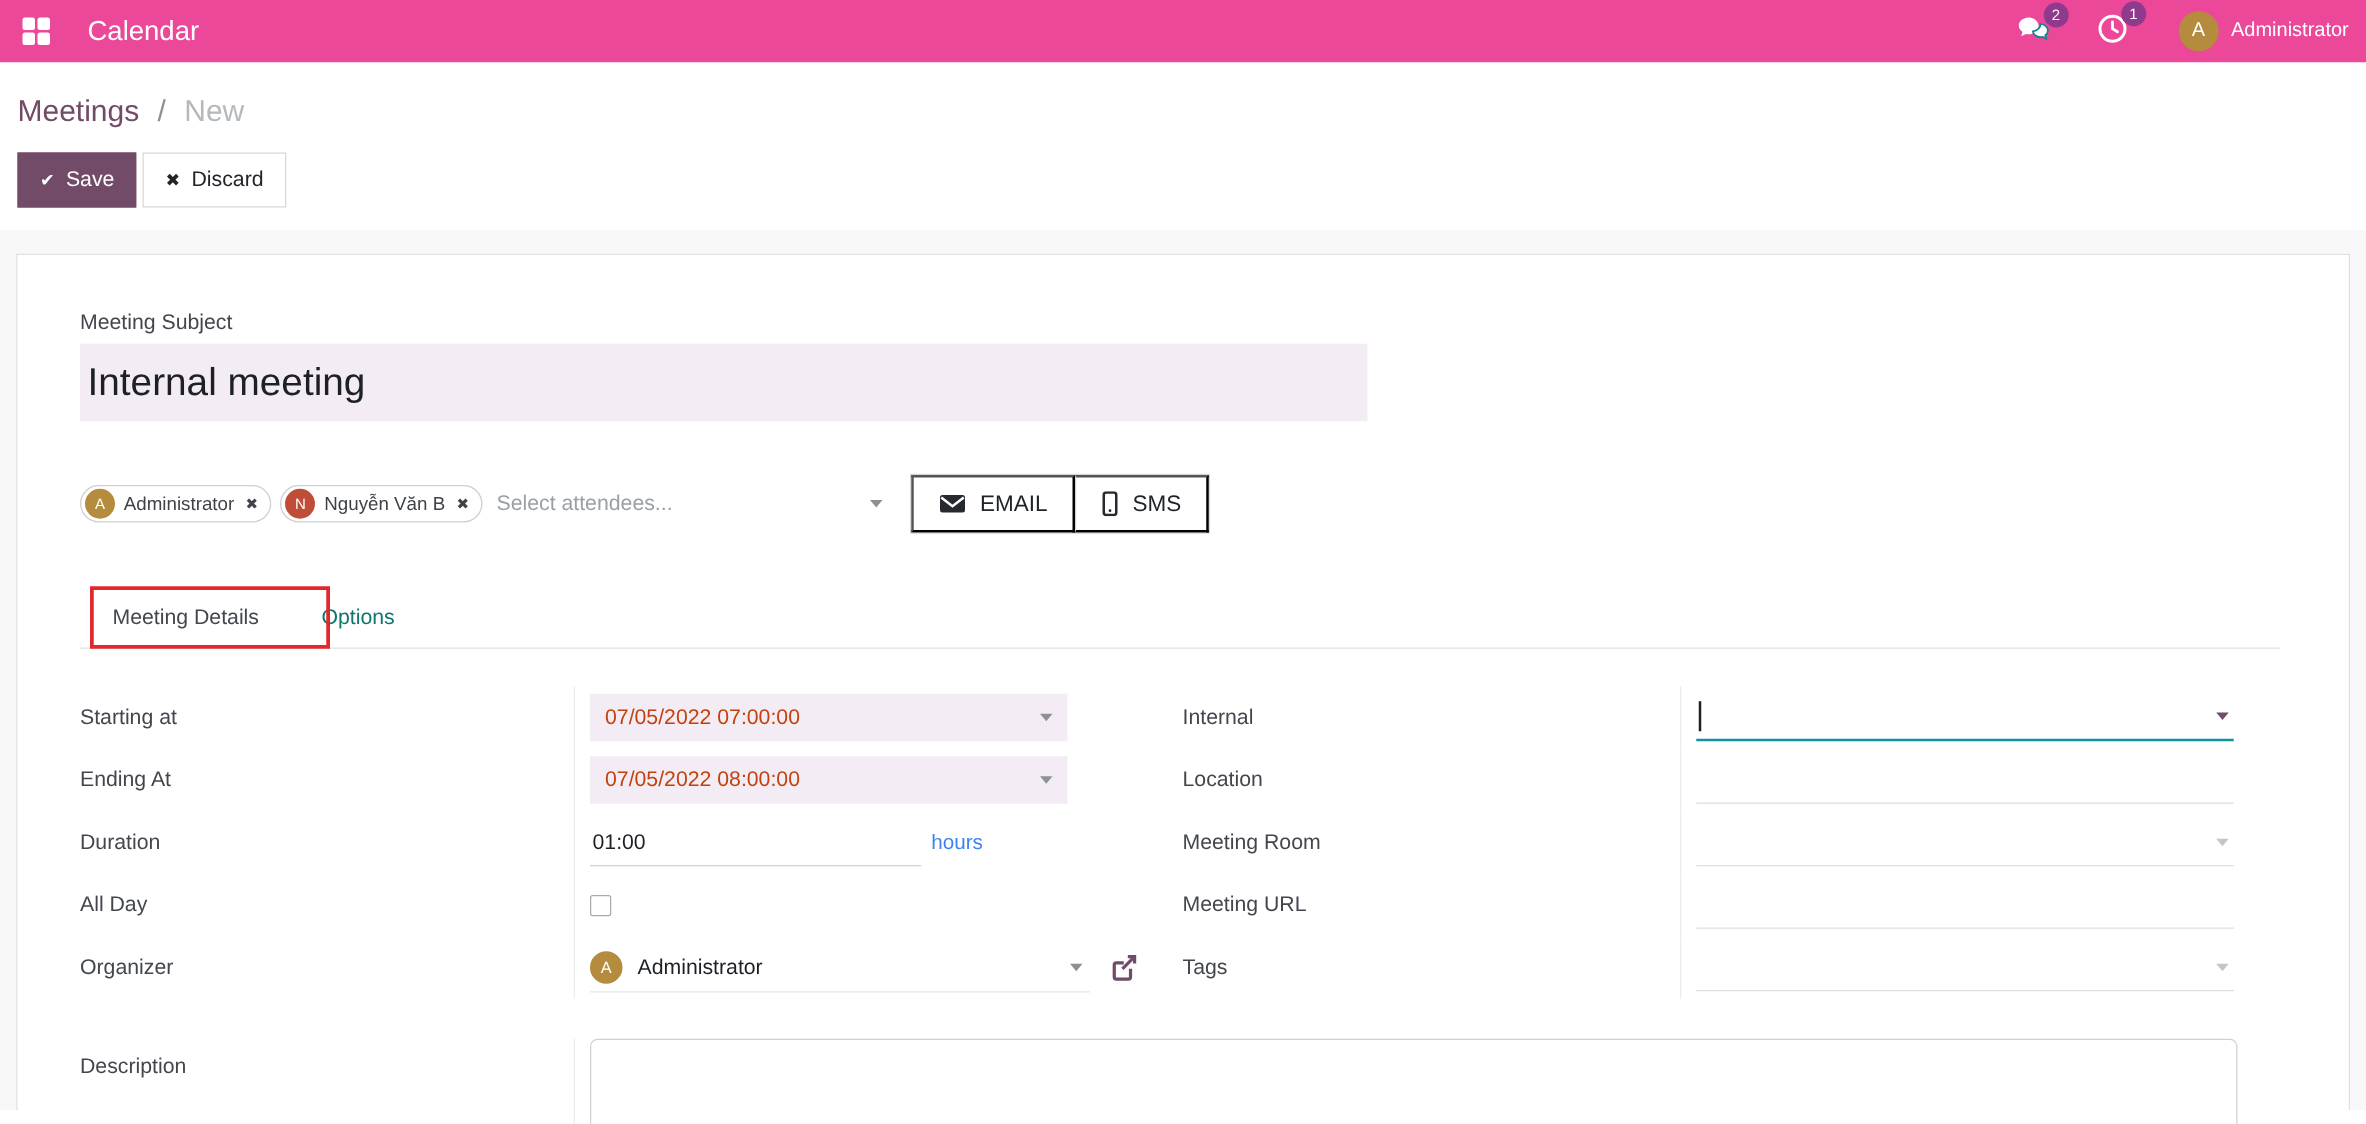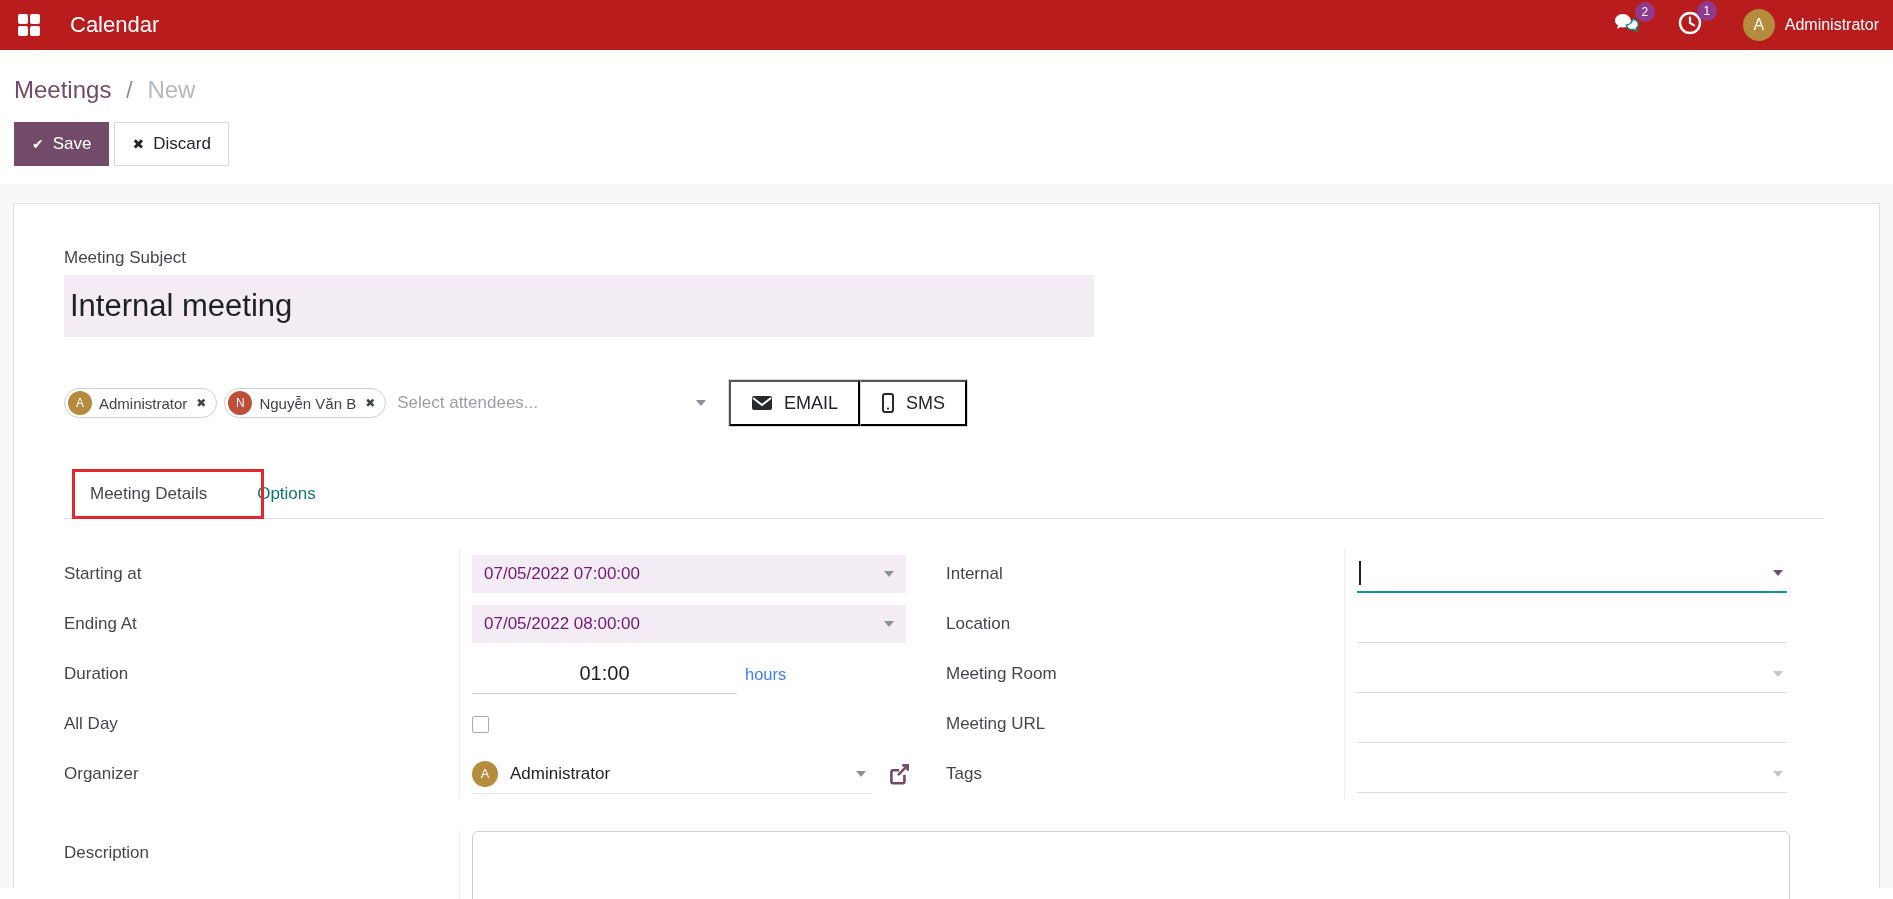--- a/index.html
+++ b/index.html
@@ -1,20 +1,20 @@
 <!DOCTYPE html>
 <html><head>
 <meta charset="utf-8">
 <style>
   * { margin:0; padding:0; box-sizing:border-box; }
   html,body { width:1893px; height:899px; overflow:hidden;
     font-family:"Liberation Sans","DejaVu Sans",sans-serif; background:#fff; color:#212529; }
 
   
-  .navbar { height:50px; background:#b91c1c; display:flex; align-items:center; padding:0 14px; }
+  .navbar { height:50px; background:#ec4899; display:flex; align-items:center; padding:0 14px; }
   .apps-icon { width:22px; height:22px; display:grid; grid-template-columns:10px 10px; grid-template-rows:10px 10px; gap:2px; margin:0 4px; cursor:pointer; }
   .apps-icon span { background:#fff; border-radius:2px; }
   .app-title { color:#fff; font-size:22px; margin-left:26px; cursor:pointer; }
   .nav-spacer { flex:1; }
   .nav-icon-wrap { position:relative; margin-left:36px; cursor:pointer; }
   .nav-badge { position:absolute; top:-9px; right:-14px; min-width:20px; height:20px; border-radius:10px;
     background:#8f3a8c; color:#fff; font-size:12px; display:flex; align-items:center; justify-content:center; padding:0 5px; }
   .nav-user { display:flex; align-items:center; margin-left:40px; cursor:pointer; }
   .nav-avatar { width:32px; height:32px; border-radius:50%; background:#b58b3d; color:#fff;
     display:flex; align-items:center; justify-content:center; font-size:16px; }
@@ -69,32 +69,32 @@
   
   .groups { display:flex; margin-top:30px; }
   .group-left { width:882px; }
   .group-right { flex:1; }
   .frow { display:flex; height:50px; align-items:center; }
   .flabel { font-size:17px; color:#43474d; flex-shrink:0; }
   .group-left .flabel { width:395px; }
   .group-right .flabel { width:398px; }
   .fcell { align-self:stretch; display:flex; align-items:center; border-left:1px solid #ececec; padding-left:12px; flex:1; }
 
-  .field-datetime { width:434px; height:38px; background:#f4ecf5; display:flex; align-items:center;
-    padding:0 12px; font-size:17px; color:#701a75; cursor:pointer; position:relative; }
+  .field-datetime { width:382px; height:38px; background:#f4ecf5; display:flex; align-items:center;
+    padding:0 12px; font-size:17px; color:#c2410c; cursor:pointer; position:relative; }
   .field-datetime .caret { position:absolute; right:12px; }
 
   .caret { width:0; height:0; border-left:5px solid transparent; border-right:5px solid transparent;
     border-top:6px solid #8d9196; }
   .caret-light { border-top-color:#c2c6ca; }
   .caret-purple { border-top-color:#714b67; }
 
   .duration-wrap { display:flex; align-items:baseline; }
   .field-duration { width:265px; border:none; border-bottom:1px solid #cfd2d6; font-family:inherit;
-    font-size:20px; color:#1d2125; outline:none; padding:8px 2px; background:transparent;text-align:center; }
+    font-size:17px; color:#1d2125; outline:none; padding:8px 2px; background:transparent; }
   .unit { font-size:16.5px; color:#3b82f6; margin-left:8px; }
 
   .checkbox { width:17px; height:17px; border:1px solid #ababab; border-radius:2px; background:#fff; cursor:pointer; }
 
   .m2o { width:400px; height:40px; display:flex; align-items:center; border-bottom:1px solid #e6e8ea;
     position:relative; cursor:pointer; }
   .m2o-avatar { width:26px; height:26px; border-radius:50%; background:#b58b3d; color:#fff; font-size:13px;
     display:flex; align-items:center; justify-content:center; margin-right:12px; }
   .m2o-name { font-size:17px; color:#1d2125; }
   .m2o .caret { position:absolute; right:6px; }

